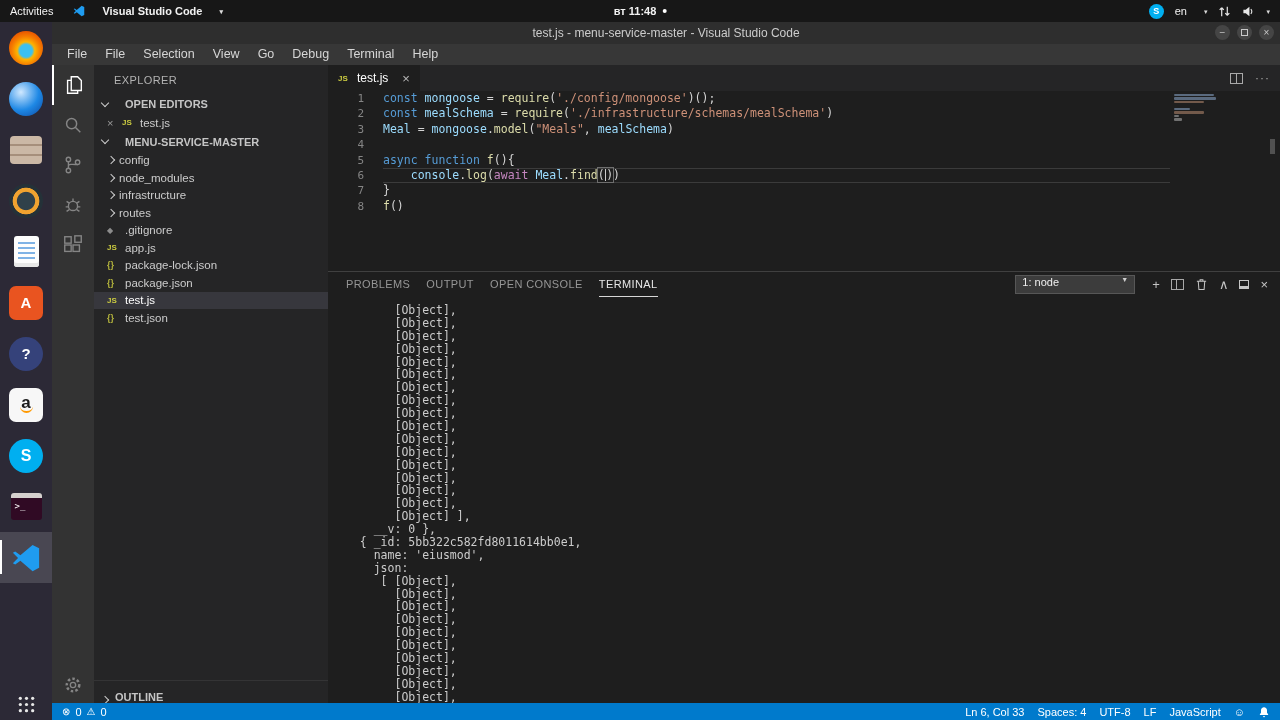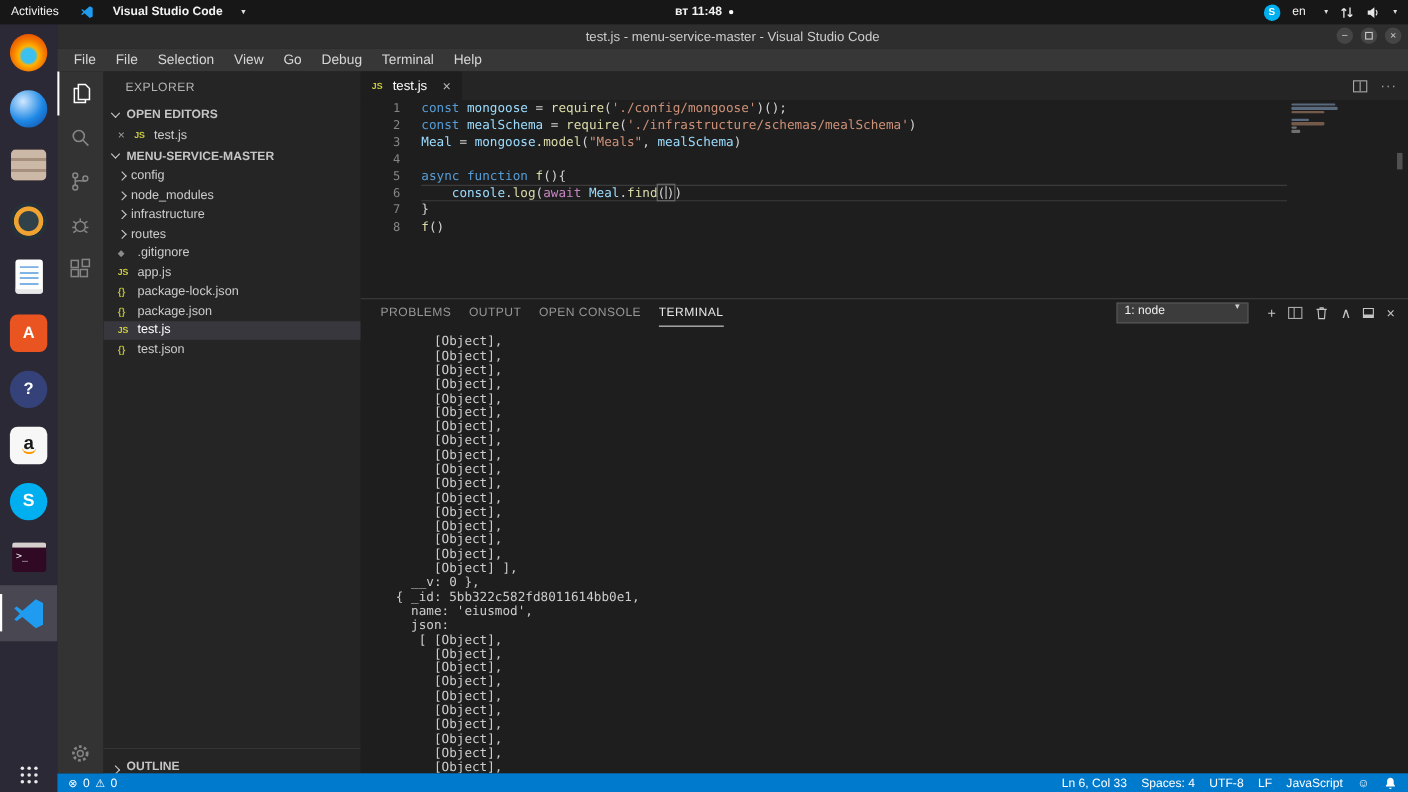--- a/index.html
+++ b/index.html
@@ -55,21 +55,21 @@
 
   .main{flex:1;display:flex;min-height:0}
 
   .activitybar{width:42px;background:#333333;display:flex;flex-direction:column;align-items:center;position:relative;flex:none}
   .ab-item{width:42px;height:40px;display:flex;align-items:center;justify-content:center;box-sizing:border-box}
   .ab-item.active{border-left:2px solid #fff}
   .ab-gear{position:absolute;bottom:8px}
 
   .sidebar{width:234px;background:#252526;display:flex;flex-direction:column;color:#cccccc;font-size:11.5px;overflow:hidden;flex:none}
   .sb-title{padding:9px 0 8px 20px;font-size:11px;color:#b3b3b3;letter-spacing:.4px}
-  .sb-sec{height:20px;display:flex;align-items:center;gap:7px;padding-left:8px;font-weight:700;font-size:11px;color:#c5c5c5}
+  .sb-sec{height:20px;display:flex;align-items:center;gap:17px;padding-left:8px;font-weight:700;font-size:11px;color:#c5c5c5}
   .sb-row{height:17.5px;display:flex;align-items:center;gap:5px;padding-left:14px}
   .sb-row.file{padding-left:13px}
   .sb-row.sel{background:#37373d;color:#fff}
   .chev{display:inline-block;width:5px;height:5px;border-right:1.3px solid #cccccc;border-bottom:1.3px solid #cccccc;flex:none}
   .chev.down{transform:rotate(45deg);margin-top:-3px}
   .chev.right{transform:rotate(-45deg)}
   .badge-js{color:#cbcb41;font-size:8px;font-weight:700;width:13px;flex:none}
   .badge-json{color:#b5b53d;font-size:9px;font-weight:700;width:13px;flex:none}
   .badge-git{color:#8c8c8c;font-size:8px;width:13px;flex:none}
   .oe-close{color:#9a9a9a;font-size:11px;width:10px;flex:none}

